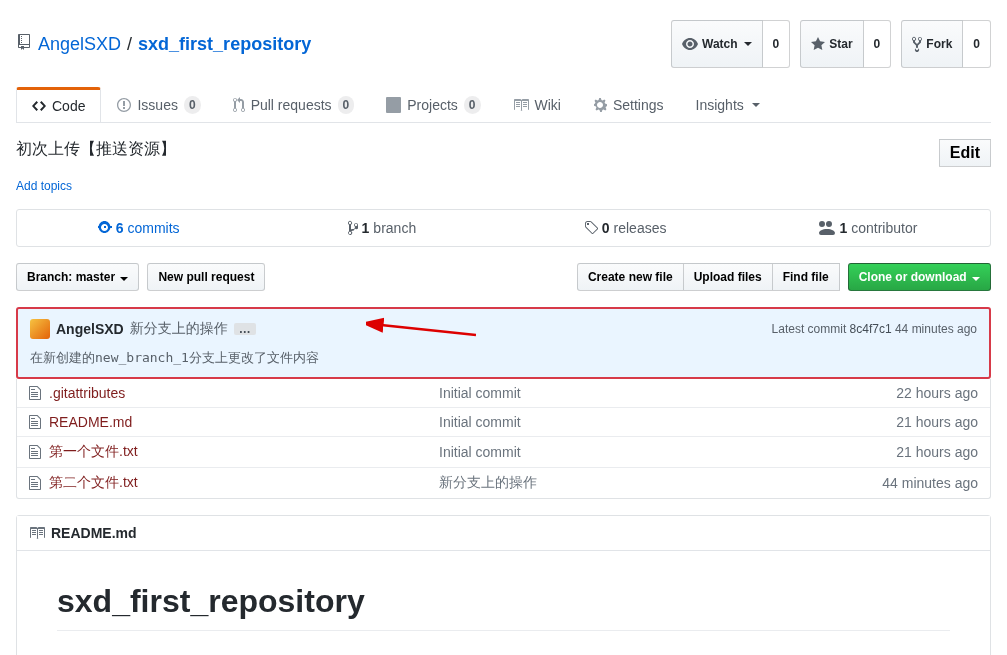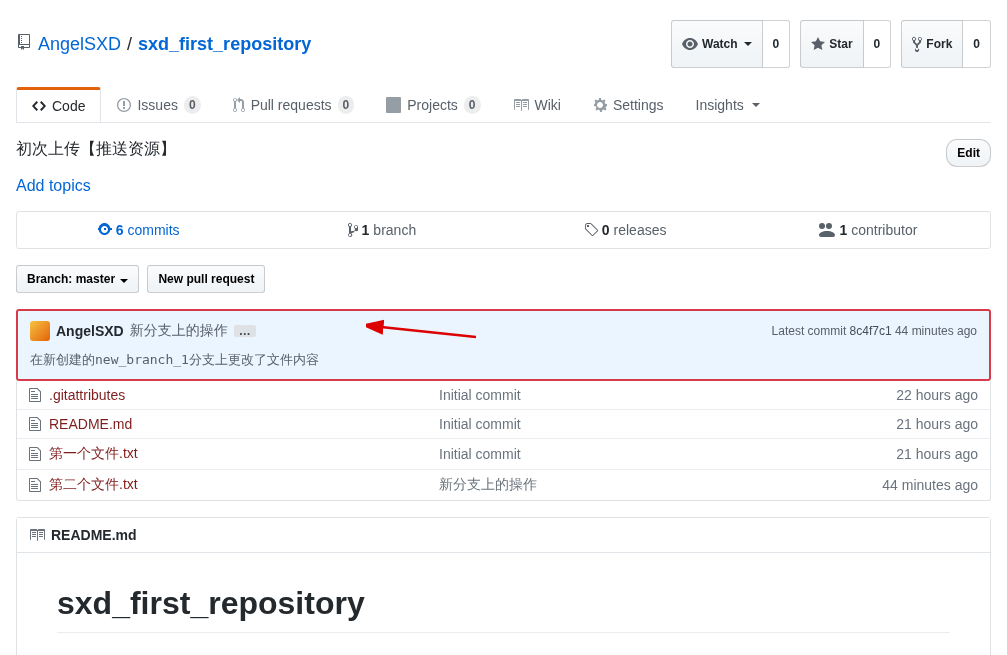--- a/index.html
+++ b/index.html
@@ -17,22 +17,22 @@
 .btn-group .btn { border-radius: 3px 0 0 3px; }
 .nav-tabs { display: flex; border-bottom: 1px solid #e1e4e8; margin-top: 4px; gap: 0; }
 .nav-tab { display: flex; align-items: center; padding: 7px 15px 8px; font-size: 14px; color: #586069; gap: 6px; border: 1px solid transparent; border-bottom: 0; cursor: pointer; }
 .nav-tab.selected { color: #24292e; background: #fff; border-color: #e36209 #e1e4e8 transparent; border-top-width: 3px; border-radius: 3px 3px 0 0; margin-top: -1px; }
 .nav-tab svg { fill: #959da5; }
 .nav-tab.selected svg { fill: #24292e; }
 .counter { background: rgba(27,31,35,.08); border-radius: 20px; padding: 2px 5px; font-size: 12px; font-weight: 600; color: #586069; }
 .caret { display:inline-block; width:0; height:0; border-left:4px solid transparent; border-right:4px solid transparent; border-top:4px solid currentColor; margin-left:2px; }
 .desc-row { display: flex; justify-content: space-between; padding: 16px 0 10px; }
 .desc-row h2 { font-size: 16px; font-weight: 400; }
-.edit-btn { padding: 3px 10px; font-size: 12px; font-weight: 600; line-height: 20px; background: linear-gradient(#fafbfc,#eff3f6); border: 1px solid rgba(27,31,35,.2); border-radius: 11px; cursor: pointer; }
-.add-topics { font-size: 16px; color: #0366d6; padding-bottom: 16px; display:inline-block; }
+.edit-btn { padding: 3px 10px; font-size: 16px; font-weight: 600; line-height: 20px; background: linear-gradient(#fafbfc,#eff3f6); border: 1px solid rgba(27,31,35,.2); border-radius: 0; cursor: pointer; }
+.add-topics { font-size: 12px; color: #0366d6; padding-bottom: 16px; display:inline-block; }
 .stats-bar { display: flex; border: 1px solid #dfe2e5; border-radius: 3px; margin-bottom: 16px; }
 .stat { flex: 1; text-align: center; padding: 10px 0; font-size: 14px; color: #586069; display:flex; align-items:center; justify-content:center; gap:4px; }
 .stat svg { fill: #586069; }
 .stat .num { font-weight: 600; color: #24292e; }
 .stat.link .num, .stat.link { color: #0366d6; }
 .stat.link { cursor: pointer; }
 .file-bar { display: flex; justify-content: space-between; align-items: center; margin-bottom: 16px; }
 .file-bar-left { display: flex; gap: 8px; }
 .file-bar-right { display: flex; gap: 0; }
 .btn-sm { padding: 3px 10px; font-size: 12px; font-weight: 600; line-height: 20px; background: linear-gradient(#fafbfc,#eff3f6); border: 1px solid rgba(27,31,35,.2); border-radius: 3px; cursor: pointer; }
@@ -194,20 +194,26 @@
         <span class="num">1</span> 
         <span>contributor</span>
       </div>
 </div>
 
 <div class="file-bar">
   <div class="file-bar-left">
     <button class="btn-sm"><span>Branch: </span><b>master</b> <span class="caret"></span></button>
     <button class="btn-sm">New pull request</button>
   </div>
+  <div class="file-bar-right">
+    <button class="btn-sm">Create new file</button>
+    <button class="btn-sm">Upload files</button>
+    <button class="btn-sm">Find file</button>
+    <button class="btn-sm btn-green btn-green-sep"><span>Clone or download</span> <span class="caret"></span></button>
+  </div>
 </div>
 
 <div style="position:relative;">
 <div class="commit-tease">
   <div class="commit-tease-top">
     <div class="commit-author">
       <div class="avatar"></div>
       <strong>AngelSXD</strong>
       <span class="commit-msg">新分支上的操作</span>
       <span class="ellipsis-btn">…</span>

